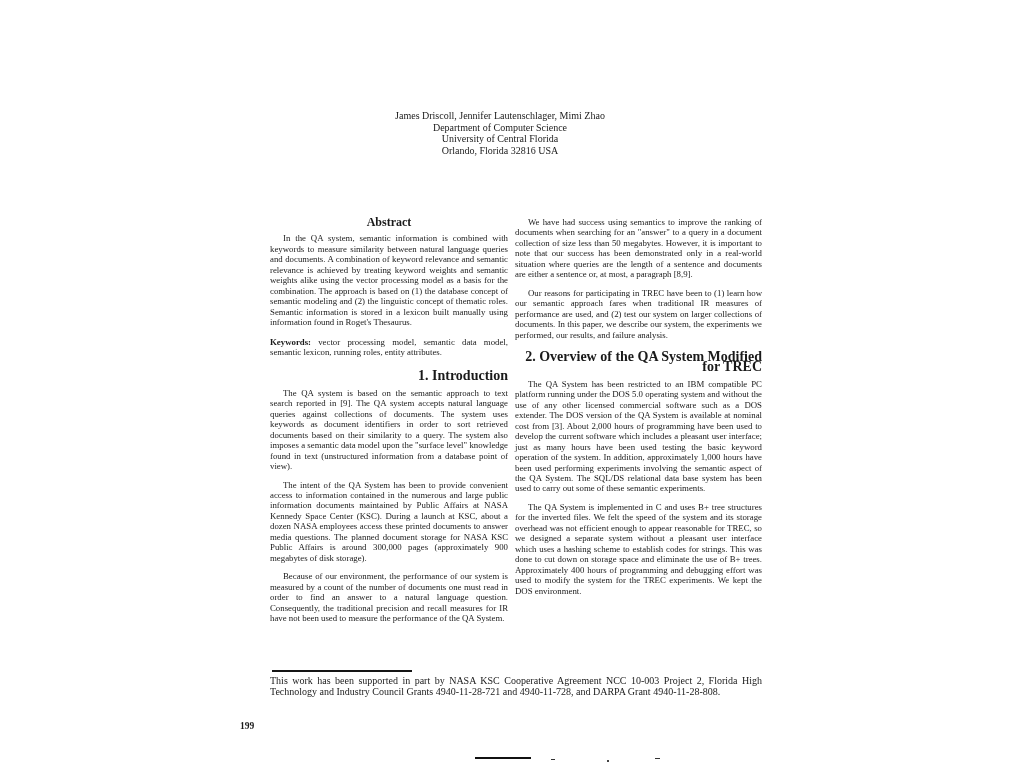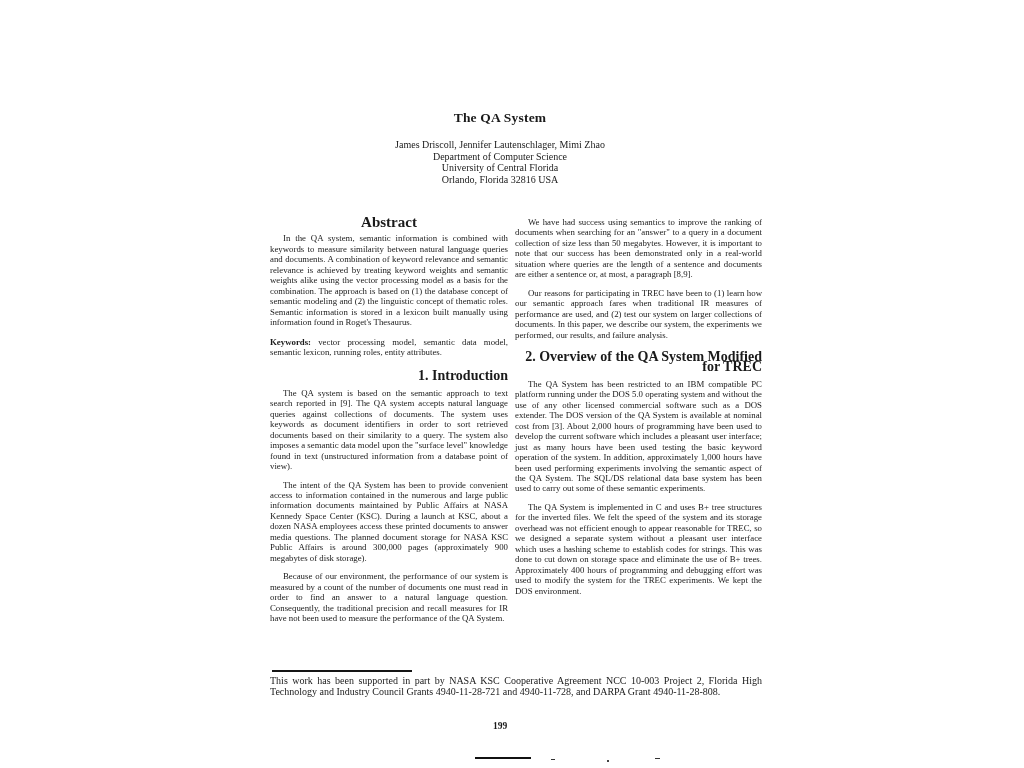--- a/index.html
+++ b/index.html
@@ -12,44 +12,43 @@
   .scan{filter:blur(.28px);}
   .abs{position:absolute;}
   
   .headline{left:240px;top:110px;width:520px;text-align:center;}
   .paper-title{font-size:13.5px;font-weight:bold;letter-spacing:.2px;margin-bottom:13px;}
   .author-line{font-size:10px;line-height:11.6px;}
   
   .col{font-size:8.8px;line-height:10.45px;text-align:justify;}
   .col-left{left:270px;top:217px;width:238px;}
   .col-right{left:515px;top:217px;width:247px;}
-  .abstract-head{text-align:center;font-weight:bold;font-size:15px;margin-bottom:6px;}
+  .abstract-head{text-align:center;font-weight:bold;font-size:12px;margin-bottom:6px;}
   .sec-head{font-weight:bold;font-size:14px;margin:12px 0 6px 0;text-align:right;}
   .sec-head.first{margin-top:14px;}
   p.body-par{margin:0 0 8px 0;text-indent:13px;}
   p.body-par.last{margin-bottom:0;}
   p.keywords{margin:9px 0 0 0;text-indent:0;}
   .kw-label{font-weight:bold;}
   
   .footnote-rule{left:272px;top:670px;width:140px;height:2px;background:#151515;}
   .footnote{left:270px;top:676px;width:492px;font-size:10px;line-height:10.8px;text-align:justify;}
-  .page-number{left:240px;top:721px;width:520px;text-align:center;font-size:9.5px;font-weight:bold;}
+  .page-number{left:240px;top:721px;width:520px;text-align:left;font-size:9.5px;font-weight:bold;}
   
   .artifact-line{left:475px;top:757px;width:56px;height:2px;background:#111;}
   .artifact-dot1{left:551px;top:759px;width:4px;height:1px;background:#333;}
   .artifact-dot2{left:607px;top:760px;width:2px;height:2px;background:#444;}
   .artifact-dash{left:655px;top:758px;width:5px;height:1px;background:#333;}
 </style>
 </head>
 <body>
 
 <div class="scan">
 
   <div class="abs headline">
-    <div class="paper-title">The QA System</div>
     <div class="author-line">James Driscoll, Jennifer Lautenschlager, Mimi Zhao</div>
     <div class="author-line">Department of Computer Science</div>
     <div class="author-line">University of Central Florida</div>
     <div class="author-line">Orlando, Florida 32816 USA</div>
   </div>
 
   <div class="abs col col-left">
     <div class="abstract-head">Abstract</div>
     <p class="body-par">In the QA system, semantic information is combined with keywords to measure similarity between natural language queries and documents. A combination of keyword relevance and semantic relevance is achieved by treating keyword weights and semantic weights alike using the vector processing model as a basis for the combination. The approach is based on (1) the database concept of semantic modeling and (2) the linguistic concept of thematic roles. Semantic information is stored in a lexicon built manually using information found in Roget's Thesaurus.</p>
     <p class="keywords"><span class="kw-label">Keywords:</span><span> vector processing model, semantic data model, semantic lexicon, running roles, entity attributes.</span></p>

